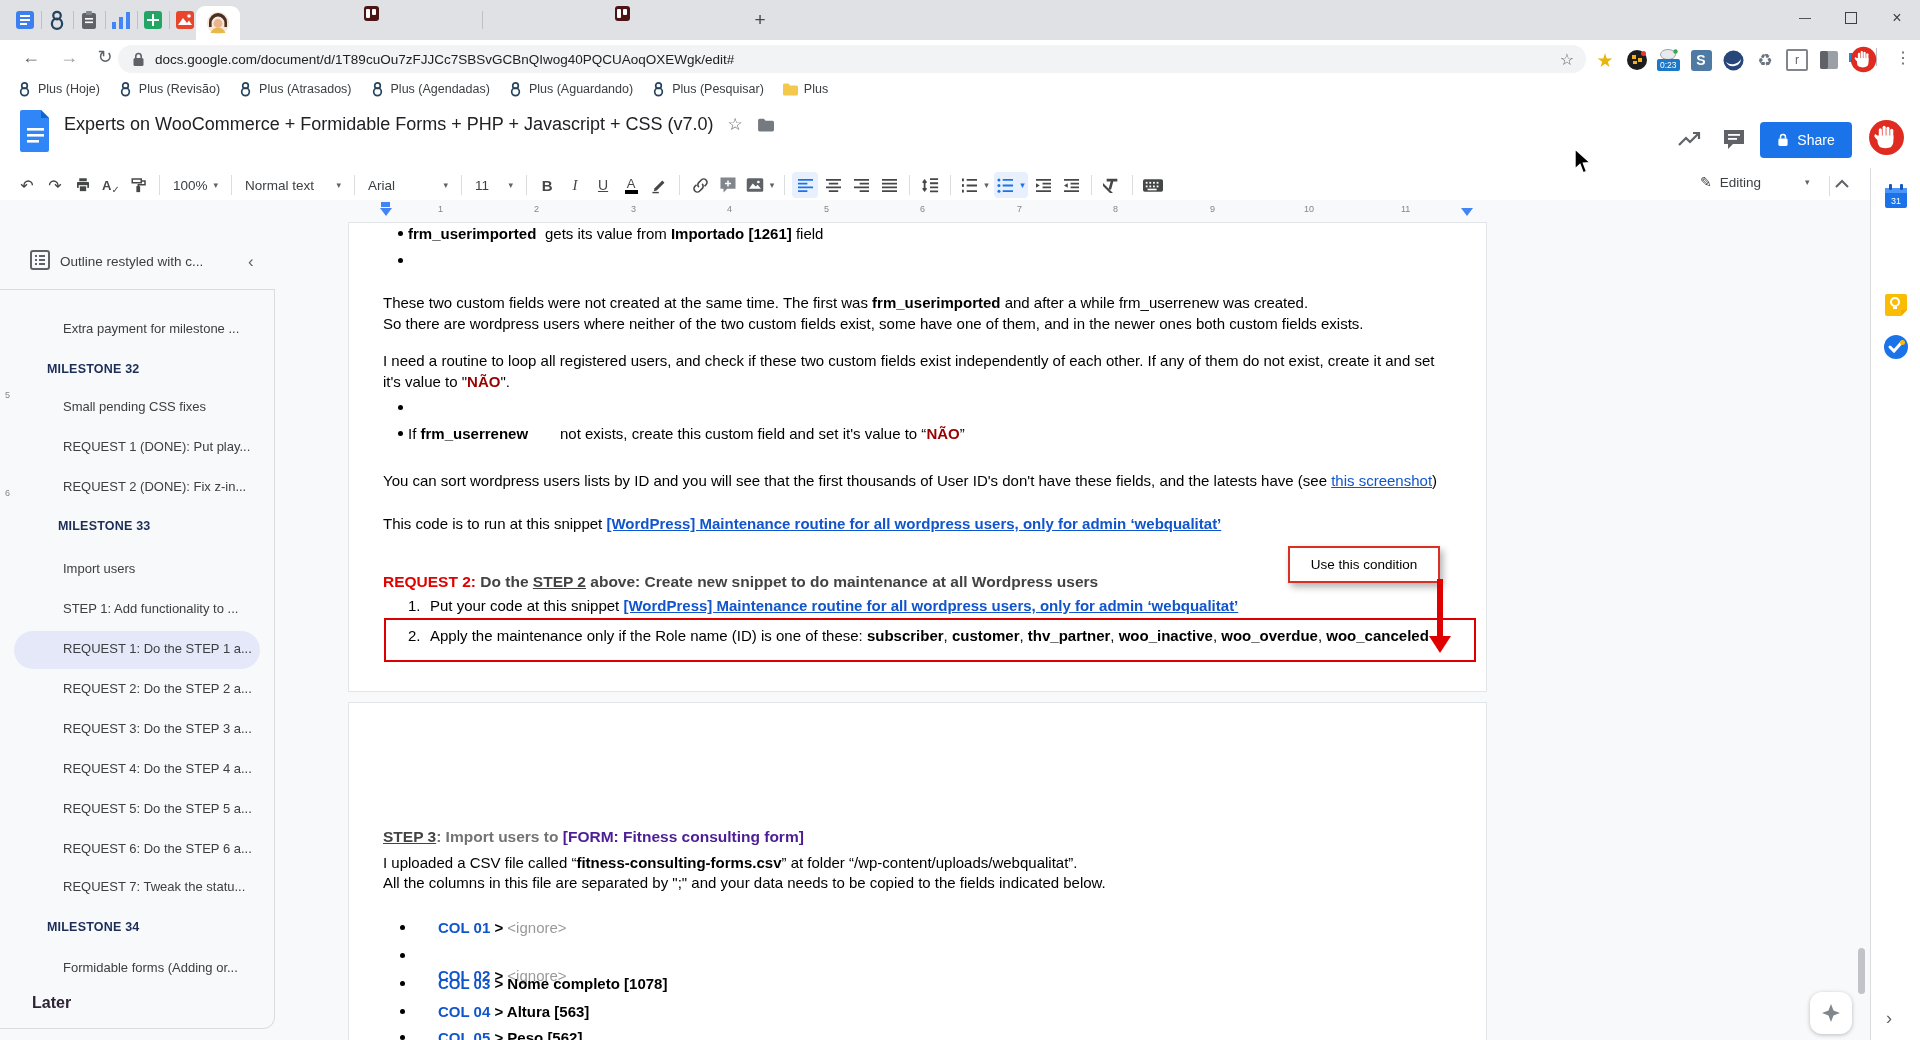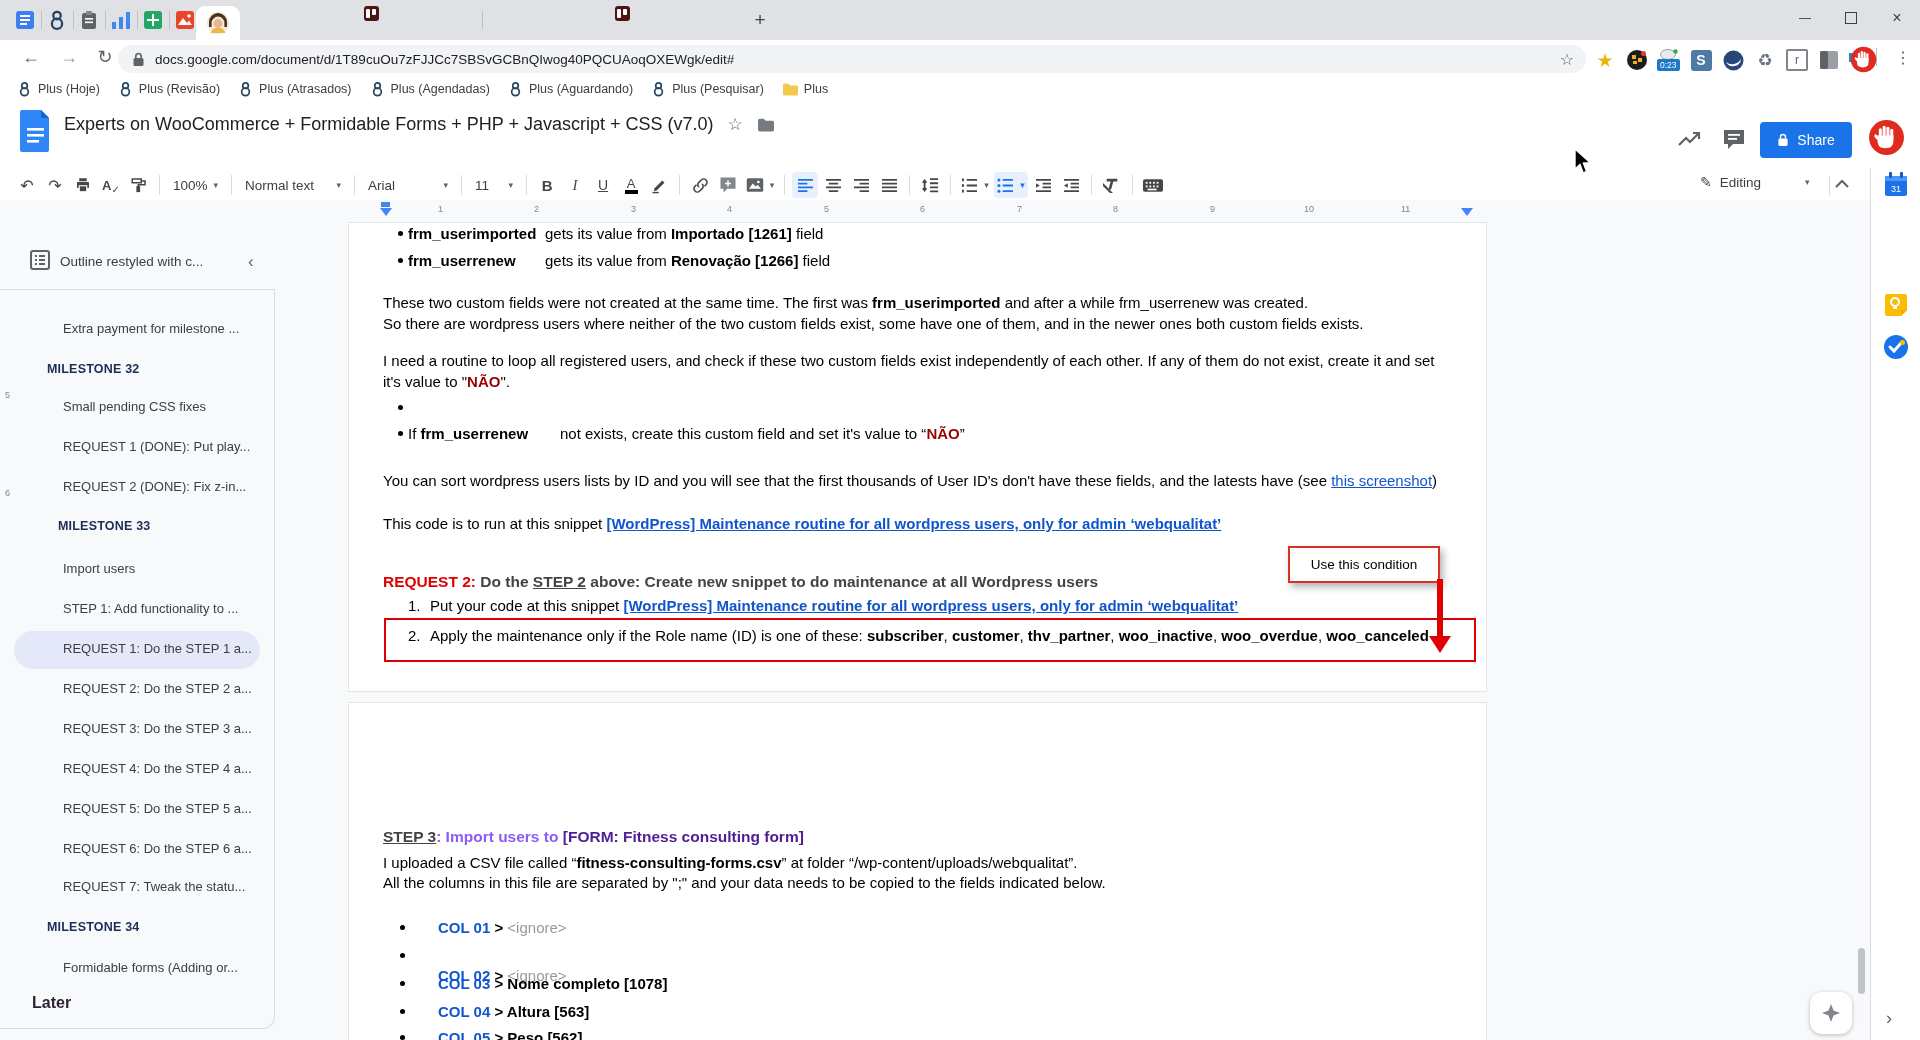--- a/index.html
+++ b/index.html
@@ -543,21 +543,20 @@
   <span class="abs" style="left:1461px;top:208px;width:0;height:0;border-left:6px solid transparent;border-right:6px solid transparent;border-top:8px solid #4285f4"></span>
   <span class="vnum" style="top:390px">5</span>
   <span class="vnum" style="top:488px">6</span>
 
   <div class="sheet" style="left:348px;top:222px;width:1137px;height:468px"></div>
   <div class="sheet" style="left:348px;top:702px;width:1137px;height:340px"></div>
 
   <span class="dot" style="left:398px;top:231px"></span>
   <div class="tl" style="left:408px;top:224px"><span class="b termcol">frm_userimported</span><span>gets its value from </span><span class="b">Importado [1261]</span><span> field</span></div>
   <span class="dot" style="left:398px;top:258px"></span>
-  <div class="tl" style="left:408px;top:251px"><span class="b termcol">frm_userrenew</span><span>gets its value from </span><span class="b">Renovação [1266]</span><span> field</span></div>
 
   <div class="tl" style="left:383px;top:293px"><span>These two custom fields were not created at the same time. The first was </span><span class="b">frm_userimported</span><span> and after a while frm_userrenew was created.</span></div>
   <div class="tl" style="left:383px;top:314px">So there are wordpress users  where neither of the two custom fields exist, some have one of them, and in the newer ones both custom fields exists.</div>
 
   <div class="tl" style="left:383px;top:351px">I need a routine to loop all registered users, and check if these two custom fields exist independently of each other. If any of them do not exist, create it and set</div>
   <div class="tl" style="left:383px;top:372px"><span>it's value to "</span><span class="nao">NÃO</span><span>".</span></div>
 
   <span class="dot" style="left:398px;top:405px"></span>
   <span class="dot" style="left:398px;top:431px"></span>
   <div class="tl" style="left:408px;top:424px"><span class="ifcol"><span>If </span><span class="b">frm_userrenew</span></span><span>not exists, create this custom field and set it's value to “</span><span class="nao">NÃO</span><span>”</span></div>
@@ -570,21 +569,21 @@
 
   <div class="tl" style="left:408px;top:596px"><span class="mk">1.</span><span>Put your code at this snippet </span><span class="lnk">[WordPress] Maintenance routine for all wordpress users, only for admin ‘webqualitat’</span></div>
 
   <div class="redrect"></div>
   <div class="tl" style="left:408px;top:626px"><span class="mk">2.</span><span>Apply the maintenance only if the Role name (ID) is one of these: </span><span class="b">subscriber</span><span>, </span><span class="b">customer</span><span>, </span><span class="b">thv_partner</span><span>, </span><span class="b">woo_inactive</span><span>, </span><span class="b">woo_overdue</span><span>, </span><span class="b">woo_canceled</span></div>
 
   <div class="callout">Use this condition</div>
   <div class="arrowbar"></div>
   <div class="arrowhead"></div>
 
-  <div class="tl" style="left:383px;top:827px;font-size:15.5px;font-weight:bold"><span style="color:#434343;text-decoration:underline">STEP 3</span><span style="color:#8b5cf6">: Import users to </span><span style="color:#4c1d95">[FORM: Fitness consulting form]</span></div>
+  <div class="tl" style="left:383px;top:827px;font-size:15.5px;font-weight:bold"><span style="color:#434343;text-decoration:underline">STEP 3</span><span style="color:#737373">: Import users to </span><span style="color:#4c1d95">[FORM: Fitness consulting form]</span></div>
   <div class="tl" style="left:383px;top:853px"><span>I uploaded a CSV file called “</span><span class="b">fitness-consulting-forms.csv</span><span>” at folder “/wp-content/uploads/webqualitat”.</span></div>
   <div class="tl" style="left:383px;top:873px">All the columns in this file are separated by ";" and your data needs to be copied to the fields indicated below.</div>
 
   <span class="dot" style="left:400px;top:925px"></span>
   <div class="tl" style="left:438px;top:918px"><span class="b" style="color:#1155cc">COL 01</span><span class="b"> &gt; </span><span style="color:#999">&lt;ignore&gt;</span></div>
   <span class="dot" style="left:400px;top:953px"></span>
   <div class="tl" style="left:438px;top:966px"><span class="b" style="color:#1155cc">COL 02</span><span class="b"> &gt; </span><span style="color:#999">&lt;ignore&gt;</span></div>
   <span class="dot" style="left:400px;top:981px"></span>
   <div class="tl" style="left:438px;top:974px"><span class="b" style="color:#1155cc">COL 03</span><span class="b"> &gt; </span><span class="b">Nome completo [1078]</span></div>
   <span class="dot" style="left:400px;top:1009px"></span>
@@ -621,21 +620,21 @@
   <div class="oitem" style="left:63px;top:721px">REQUEST 3: Do the STEP 3 a...</div>
   <div class="oitem" style="left:63px;top:761px">REQUEST 4: Do the STEP 4 a...</div>
   <div class="oitem" style="left:63px;top:801px">REQUEST 5: Do the STEP 5 a...</div>
   <div class="oitem" style="left:63px;top:841px">REQUEST 6: Do the STEP 6 a...</div>
   <div class="oitem" style="left:63px;top:879px">REQUEST 7: Tweak the statu...</div>
   <div class="omile" style="left:47px;top:920px">MILESTONE 34</div>
   <div class="oitem" style="left:63px;top:960px">Formidable forms (Adding or...</div>
   <div class="olater" style="left:32px;top:994px">Later</div>
 
   <div class="sidepanel"></div>
-  <span class="spic" style="top:172px">
+  <span class="spic" style="top:184px">
     <svg width="26" height="26" viewBox="0 0 26 26">
         <rect x="2" y="4" width="22" height="20" rx="2" fill="#1a73e8"></rect>
         <rect x="2" y="4" width="22" height="5" fill="#4b96f7"></rect>
         <rect x="6" y="0" width="3" height="6" rx="1" fill="#185abc"></rect>
         <rect x="17" y="0" width="3" height="6" rx="1" fill="#185abc"></rect>
         <text x="13" y="20" font-size="9" fill="#fff" text-anchor="middle" font-family="'Liberation Sans',sans-serif">31</text>
       </svg>
   </span>
   <span class="spic" style="top:292px">
     <svg width="26" height="26" viewBox="0 0 26 26">

